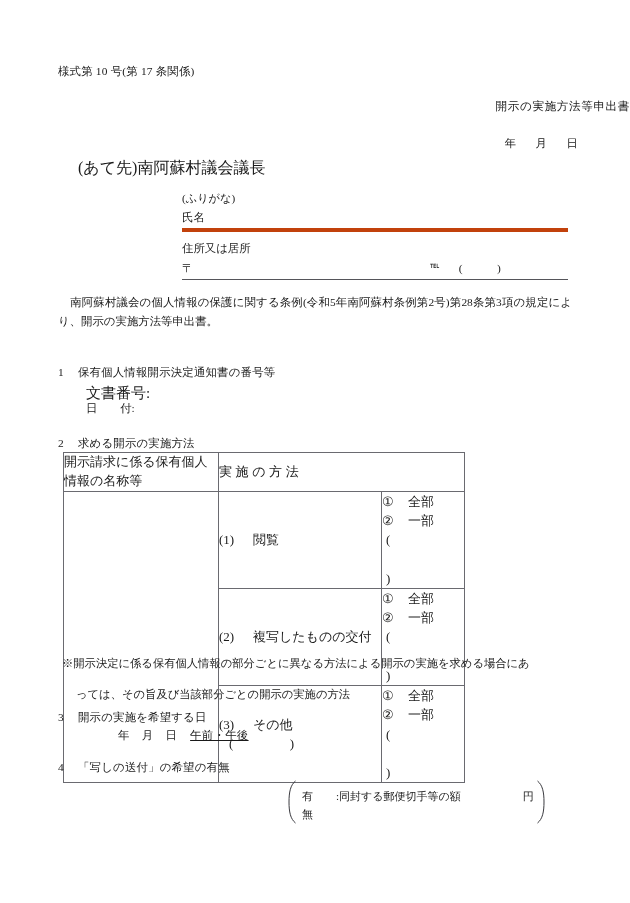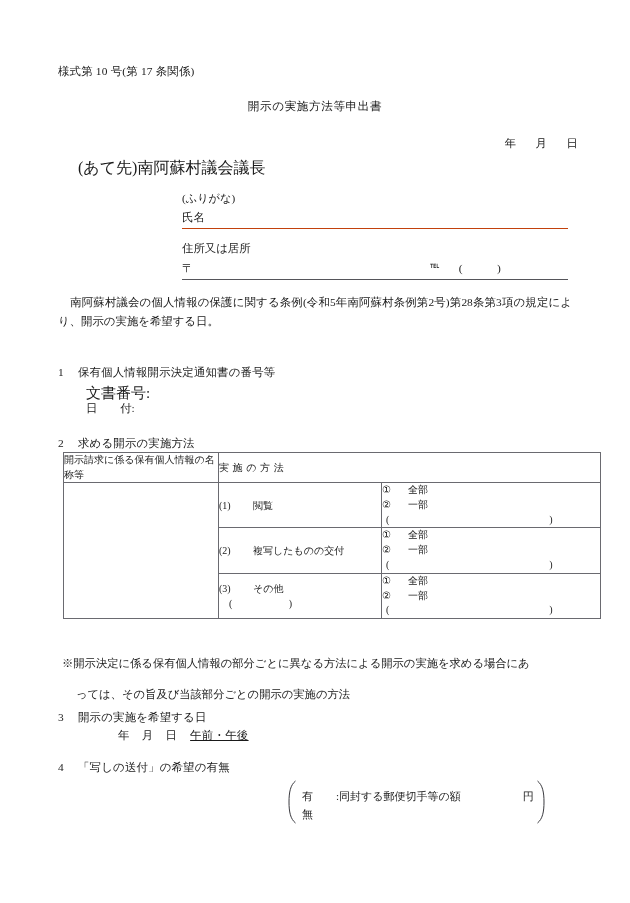--- a/index.html
+++ b/index.html
@@ -26,21 +26,21 @@
   .nowrap { white-space: nowrap; }
 
   
   .form-code {
     left: 58px;  top: 63px;
     font-size: 11.4px;
     letter-spacing: .2px;
   }
   .doc-title {
     left: 0; right: 0; top: 98px;
-    text-align: center;
+    text-align: right;
     font-size: 11.6px;
     letter-spacing: .6px;
   }
   .date-line {
     right: 52px; top: 135px;
     font-size: 11.3px;
     letter-spacing: .3px;
   }
   .date-line span { display: inline-block; }
   .date-line .gap { width: 13px; }
@@ -51,21 +51,21 @@
   }
 
   
   .furigana-label {
     left: 182px; top: 190px;
     font-size: 11.2px;
   }
   .name-row {
     left: 182px; top: 209px;
     width: 386px;
-    border-bottom: 1px solid #c2410c;
+    border-bottom: 4px solid #c2410c;
     padding-bottom: 2px;
     font-size: 11.4px;
   }
   .addr-label {
     left: 182px; top: 240px;
     font-size: 11.4px;
   }
   .addr-row {
     left: 182px; top: 260px;
     width: 386px;
@@ -107,23 +107,23 @@
   .kv-key { display: inline-block; }
   .kv-key.spaced { letter-spacing: 0; }
 
   .sec2 { left: 58px; top: 435px; }
 
   
   .method-table {
     position: absolute;
     left: 63px;
     top: 452px;
-    width: 538px;
+    width: 402px;
     border-collapse: collapse;
-    font-size: 10px;
+    font-size: 13px;
     table-layout: fixed;
   }
   .method-table td {
     border: 1px solid #6a6a70;
     vertical-align: middle;
     padding: 0;
   }
   .th-left {
     width: 155px;
     padding: 3px 4px 3px 5px;
@@ -234,21 +234,21 @@
   <div class="abs addr-label nowrap">住所又は居所</div>
 
   <div class="abs addr-row nowrap">
     <span class="zip">〒</span>
     <span class="tel-wrap">
       <span>℡</span>
       <span class="paren">(</span><span class="paren-inner"></span><span>)</span>
     </span>
   </div>
 
-  <div class="abs ordinance"><span class="indent"></span><span>南阿蘇村議会の個人情報の保護に関する条例(令和5年南阿蘇村条例第2号)第28条第3項の規定により、開示の実施を希望する日。</span></div>
+  <div class="abs ordinance"><span class="indent"></span><span>南阿蘇村議会の個人情報の保護に関する条例(令和5年南阿蘇村条例第2号)第28条第3項の規定により、開示の実施方法等申出書。</span></div>
 
   <div class="abs sec-head sec1 nowrap">
     <span class="num">1</span><span>保有個人情報開示決定通知書の番号等</span>
   </div>
   <div class="abs sec1-l2 nowrap">
     <span class="kv-key">文書番号:</span>
   </div>
   <div class="abs sec1-l3 nowrap">
     <span class="kv-key spaced">日　　付:</span>
   </div>

